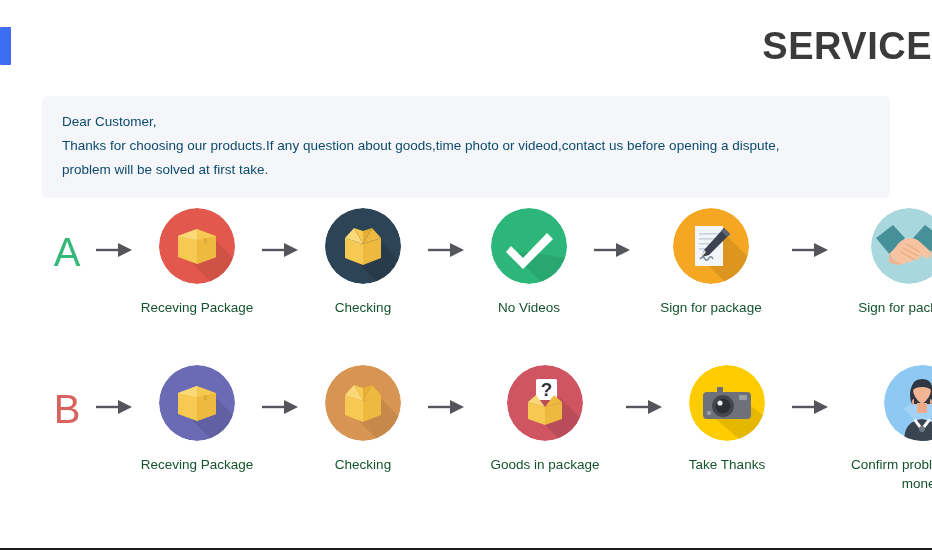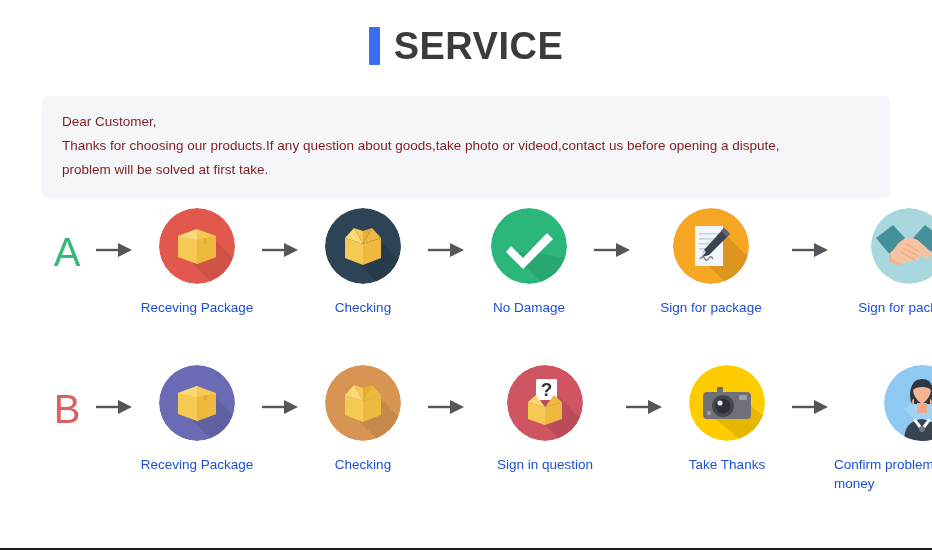--- a/index.html
+++ b/index.html
@@ -18,21 +18,21 @@
     background: #ffffff;
     overflow: hidden;
     box-sizing: border-box;
     border-bottom: 2px solid #1d1d1d;
   }
 
   
   .title-wrap {
     display: flex;
     align-items: center;
-    justify-content: center;
+    justify-content: space-between;
     gap: 14px;
     padding-top: 34px;
     height: 58px;
     box-sizing: border-box;
   }
   .title-bar {
     width: 11px;
     height: 38px;
     background: #3d6df0;
     border-radius: 1px;
@@ -54,21 +54,21 @@
     width: 848px;
     box-sizing: border-box;
     background: #f5f6f9;
     border-radius: 5px;
     padding: 14px 20px 16px 20px;
   }
   .notice p {
     margin: 0;
     font-size: 13.5px;
     line-height: 24px;
-    color: #7f1d1d;
+    color: #0c4a6e;
   }
 
   
   .row {
     position: absolute;
     left: 0;
     width: 932px;
     display: flex;
     align-items: flex-start;
     padding-left: 44px;
@@ -115,39 +115,39 @@
     height: 76px;
     border-radius: 50%;
     position: relative;
     overflow: hidden;
     flex: none;
   }
   .circle svg { display: block; }
   .step-label {
     margin-top: 14px;
     font-size: 13.5px;
-    color: #1d4ed8;
-    text-align: left;
+    color: #14532d;
+    text-align: center;
     line-height: 19px;
     max-width: 176px;
   }
 </style>
 </head>
 <body>
 
 <div class="page">
 
   <div class="title-wrap">
     <div class="title-bar"></div>
     <div class="title-text">SERVICE</div>
   </div>
 
   <div class="notice">
     <p>Dear Customer,</p>
-    <p>Thanks for choosing our products.If any question about goods,take photo or videod,contact us before opening a dispute,</p>
+    <p>Thanks for choosing our products.If any question about goods,time photo or videod,contact us before opening a dispute,</p>
     <p>problem will be solved at first take.</p>
   </div>
 
   <div class="row row-a">
     <div class="row-letter letter-a">A</div>
 
     <div class="arrow">
       <svg width="36" height="16" viewBox="0 0 36 16">
         <line x1="0" y1="8" x2="24" y2="8" stroke="#54565b" stroke-width="2.4"></line>
         <polygon points="22,1 36,8 22,15" fill="#54565b"></polygon>
@@ -203,21 +203,21 @@
     </div>
 
     <div class="step">
       <div class="circle">
         <svg width="76" height="76" viewBox="0 0 76 76">
           <circle cx="38" cy="38" r="38" fill="#2cb67a"></circle>
           <path d="M33 44 L76 50 L76 58 A38 38 0 0 1 50 74 L22 46 Z" fill="#000" opacity="0.08"></path>
           <path d="M20 38 L32 50 L56 25 L62 31 L32 61 L15 44 Z" fill="#ffffff"></path>
         </svg>
       </div>
-      <div class="step-label">No Damage</div>
+      <div class="step-label">No Videos</div>
     </div>
 
     <div class="arrow">
       <svg width="36" height="16" viewBox="0 0 36 16">
         <line x1="0" y1="8" x2="24" y2="8" stroke="#54565b" stroke-width="2.4"></line>
         <polygon points="22,1 36,8 22,15" fill="#54565b"></polygon>
       </svg>
     </div>
 
     <div class="step wide">
@@ -330,21 +330,21 @@
           <g>
             <rect x="29" y="14" width="21" height="21" rx="1.5" fill="#ffffff"></rect>
             <text x="39.5" y="31" font-size="19" font-weight="bold" fill="#2f3136" text-anchor="middle" font-family="Liberation Sans, sans-serif">?</text>
             <path d="M38 42 L55 37 L55 54 L38 60 Z" fill="#eeb93f"></path>
             <path d="M38 42 L21 37 L21 54 L38 60 Z" fill="#f6c953"></path>
             <path d="M21 37 L29 30 L38 42 Z" fill="#fbd978"></path>
             <path d="M55 37 L47 30 L38 42 Z" fill="#eeb93f"></path>
           </g>
         </svg>
       </div>
-      <div class="step-label">Sign in question</div>
+      <div class="step-label">Goods in package</div>
     </div>
 
     <div class="arrow">
       <svg width="36" height="16" viewBox="0 0 36 16">
         <line x1="0" y1="8" x2="24" y2="8" stroke="#54565b" stroke-width="2.4"></line>
         <polygon points="22,1 36,8 22,15" fill="#54565b"></polygon>
       </svg>
     </div>
 
     <div class="step">

